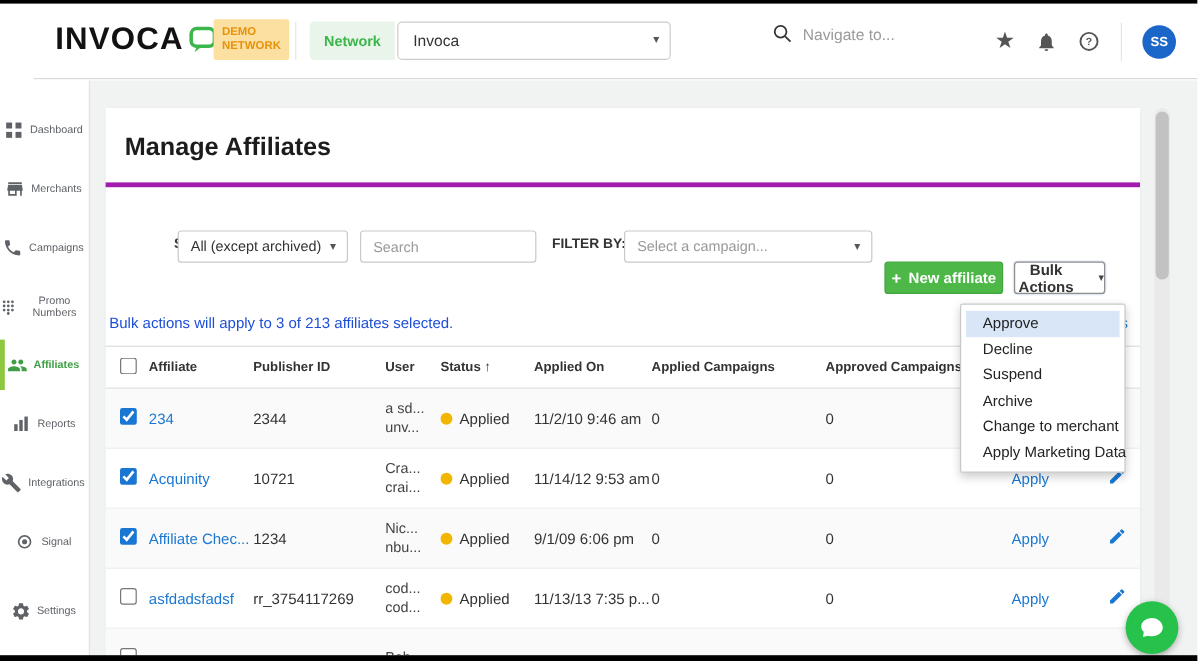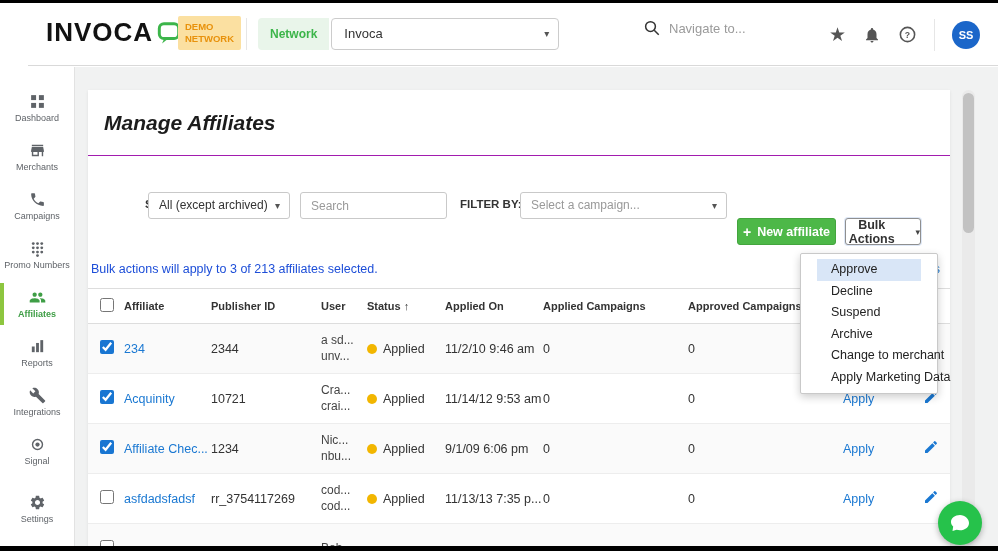--- a/index.html
+++ b/index.html
@@ -31,35 +31,35 @@
   .nav-search input::placeholder { color: #9a9a9a; }
   .top-right { position: absolute; right: 18px; top: 0; height: 63px; display: flex; align-items: center; gap: 17px; }
   .top-icon { display: inline-flex; cursor: pointer; }
   .star-glyph { font-size: 19px; color: #555; line-height: 1; }
   .avatar { width: 28px; height: 28px; border-radius: 50%; background: var(--avatar-blue, #1b66c9); color: #fff;
     font-size: 11px; font-weight: 700; display: flex; align-items: center; justify-content: center; cursor: pointer; }
 
   
   .sidebar { position: absolute; left: 0; top: 67px; bottom: 5px; width: 75px; background: #fff; border-right: 1px solid #e2e2e2;
     display: flex; flex-direction: column; padding-top: 18px; z-index: 10; }
-  .nav-item { position: relative; height: 46px; margin-bottom: 3px; display: flex; flex-direction: column; align-items: center;
+  .nav-item { position: relative; height: 46px; margin-bottom: 3px; display: flex; flex-direction: row; align-items: center;
     justify-content: center; gap: 3px; cursor: pointer; }
   .nav-item svg { width: 17px; height: 17px; }
   .nav-item svg path, .nav-item svg rect, .nav-item svg circle { fill: #5f6368; }
   .nav-label { font-size: 9px; color: #5f6368; text-align: center; line-height: 1.15; padding: 0 2px; }
   .nav-item.active svg path, .nav-item.active svg rect, .nav-item.active svg circle { fill: var(--nav-active, #3f9e46); }
   .nav-item.active .nav-label { color: var(--nav-active, #3f9e46); font-weight: 700; }
   .nav-item.active::before { content: ""; position: absolute; left: 0; top: 2px; bottom: 2px; width: 4px; background: var(--nav-bar, #8dc63f); }
   .nav-item.gap-before { margin-top: 9px; }
 
   
   .main { position: absolute; left: 75px; top: 67px; right: 0; bottom: 5px; background: #f1f2f2; overflow: hidden; }
   .card { position: absolute; left: 13px; top: 23px; width: 862px; bottom: 0; background: #fff; box-shadow: 0 1px 3px rgba(0,0,0,0.08); }
 
-  .page-title { font-size: 21px; font-weight: 600; color: #1c1c1c; padding: 21px 0 0 16px; height: 66px; border-bottom: 1px solid #a21caf; font-style: italic; }
+  .page-title { font-size: 21px; font-weight: 600; color: #1c1c1c; padding: 21px 0 0 16px; height: 66px; border-bottom: 4px solid #a21caf; }
 
   .toolbar { position: relative; height: 94px; }
   .flt-label { position: absolute; top: 42px; font-size: 11.5px; font-weight: 700; color: #333; }
   .lbl-show { left: 16px; margin-left: 41px; }
   .lbl-filter { left: 372px; }
   .select-ctl { position: absolute; top: 36px; height: 27px; background: #fff; border: 1px solid #c9c9c9; border-radius: 3px;
     font-size: 12px; line-height: 25px; padding: 0 24px 0 10px; cursor: pointer; white-space: nowrap; overflow: hidden; }
   .select-ctl .chev { line-height: 25px; }
   .dd-show { left: 60px; width: 142px; color: #333; }
   .dd-campaign { left: 432px; width: 207px; color: #999; }
@@ -91,21 +91,21 @@
   input[type="checkbox"] { width: 14px; height: 14px; accent-color: #1976d2; cursor: pointer; }
   .user-cell { font-size: 12px; line-height: 1.3; color: #444; }
   .status-cell { display: flex; align-items: center; gap: 6px; }
   .dot { width: 10px; height: 10px; border-radius: 50%; background: var(--status-yellow, #f2b600); flex: 0 0 auto; }
   .pencil-cell { padding-left: 2px; }
   .pencil-cell svg { width: 16px; height: 16px; cursor: pointer; }
   .trow .cell { white-space: nowrap; overflow: hidden; }
 
   
   .bulk-menu { position: absolute; left: 725px; top: 186px; width: 138px; background: #fff; border: 1px solid #c9c9c9;
-    border-radius: 2px; box-shadow: 0 3px 8px rgba(0,0,0,0.2); padding: 5px 16px; z-index: 40; }
+    border-radius: 2px; box-shadow: 0 3px 8px rgba(0,0,0,0.2); padding: 5px 4px; z-index: 40; }
   .menu-item { height: 21.5px; line-height: 21.5px; padding-left: 14px; font-size: 12.5px; color: #222; cursor: pointer; white-space: nowrap; }
   .menu-item.hl { background: #d9e6f7; }
 
   
   .scrollbar { position: absolute; right: 23px; top: 23px; width: 13px; height: 455px; background: #eaeaea; border-radius: 7px; }
   .scroll-thumb { position: absolute; left: 1px; top: 3px; width: 11px; height: 140px; background: #c2c2c2; border-radius: 6px; cursor: grab; }
 
   
   .chat-fab { position: absolute; right: 16px; bottom: 6px; width: 44px; height: 44px; border-radius: 50%;
     background: var(--fab-green, #26c24b); display: flex; align-items: center; justify-content: center;

